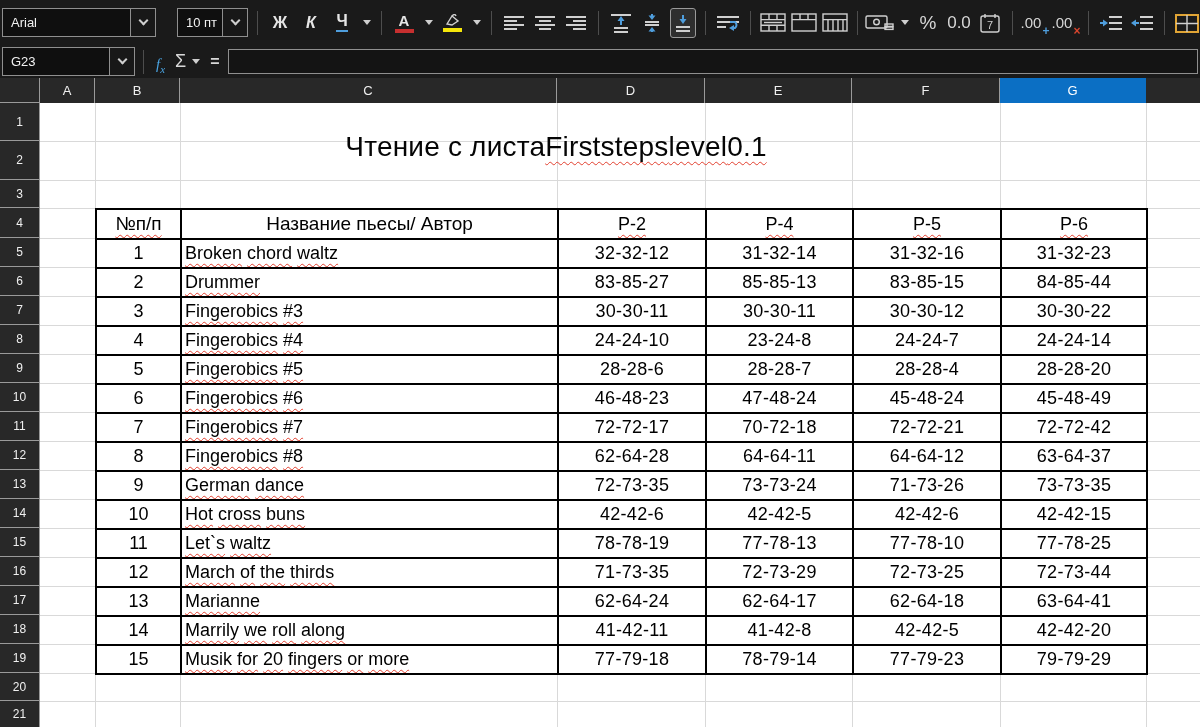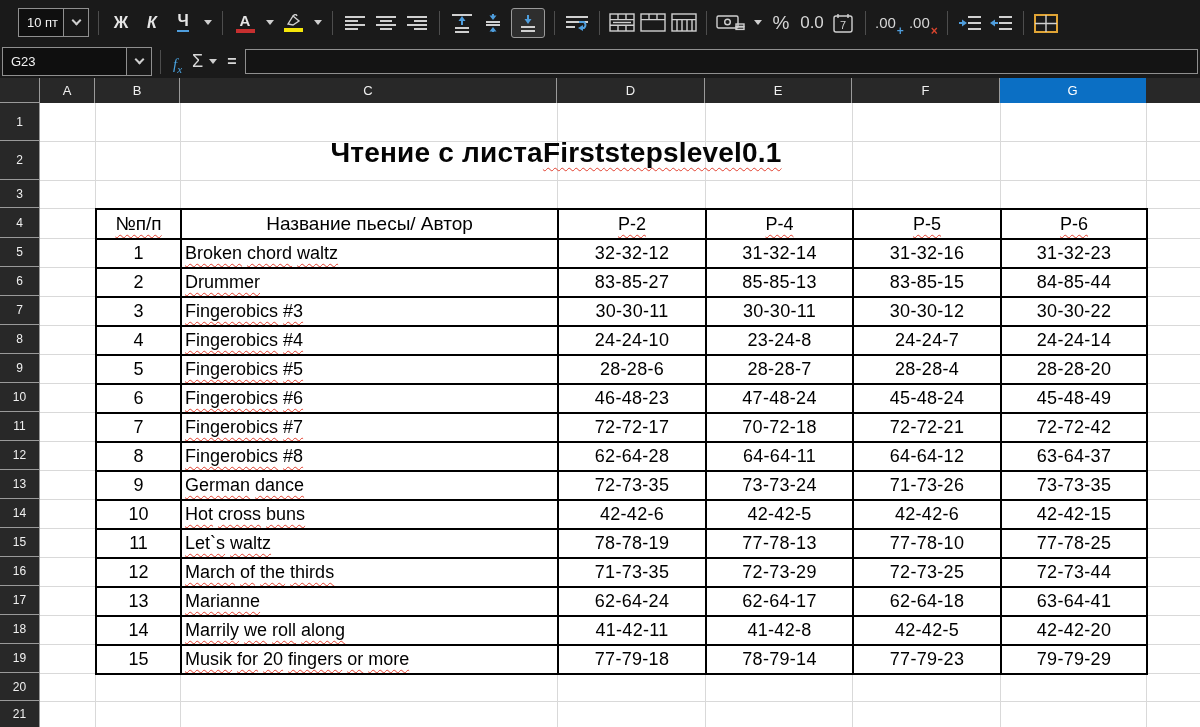--- a/index.html
+++ b/index.html
@@ -63,23 +63,23 @@
   .colh.filler { border-right: none; }
   .rowheads { position: absolute; left: 0; top: 103px; width: 40px; height: 624px;
     background: #282828; border-right: 1px solid #9a9a9a; }
   .rowh { width: 39px; display: flex; align-items: center; justify-content: center;
     color: #f0f0f0; font-size: 12px; border-bottom: 1px solid #9a9a9a; }
   .gridarea { position: absolute; left: 40px; top: 103px; width: 1160px; height: 624px; background: #fff; }
   .vline { position: absolute; width: 1px; background: #d9d9d9; top: 103px; height: 624px; }
   .hline { position: absolute; height: 1px; background: #d9d9d9; left: 40px; width: 1160px; }
   
   .wtitle {
-    position: absolute; left: 180px; top: 132px; width: 752px; height: 37px;
+    position: absolute; left: 180px; top: 126px; width: 752px; height: 37px;
     display: flex; align-items: flex-end; justify-content: center;
-    font-size: 28px; font-weight: 700; color: #050505; white-space: pre; letter-spacing: 0.2px;
+    font-size: 28px; font-weight: 400; color: #050505; white-space: pre; letter-spacing: 0.2px;
   }
   .sq { text-decoration: underline; text-decoration-style: wavy; text-decoration-color: #e2402f;
     text-decoration-thickness: 1px; text-decoration-skip-ink: none; text-underline-offset: 4px; }
   .wtitle .sq { text-underline-offset: 5px; }
   table.main { position: absolute; left: 95px; top: 208px; width: 1051px;
     border-collapse: collapse; table-layout: fixed; border-radius: 14px; }
   table.main td, table.main th { border: 2px solid #000; color: #000; overflow: hidden;
     vertical-align: middle; padding: 0; font-weight: 400; }
   table.main thead tr { height: 30px; }
   table.main tbody tr { height: 29px; }
@@ -88,20 +88,26 @@
   .c-num { text-align: center; font-size: 18px; }
   .c-name { text-align: left; font-size: 18px; padding-left: 3px !important; }
   .c-code { text-align: center; font-size: 18px; letter-spacing: 0.3px; }
 </style>
 </head>
 <body>
 
 <div id="app">
 
   <div class="toolbar">
+    <div class="combo" style="width:231px">
+      <span class="txt">Arial</span>
+      <span class="dd">
+          <span class="chev"></span>
+        </span>
+    </div>
     <div class="combo" style="width:71px;margin-left:16px">
       <span class="txt">10 пт</span>
       <span class="dd">
           <span class="chev"></span>
         </span>
     </div>
     <span class="sep"></span>
 
     <span class="tbtn bold-g">
         <span>Ж</span>
@@ -261,21 +267,21 @@
     <span class="sep"></span>
     <span class="tbtn">
       <svg class="ic" width="24" height="20">
         <rect x="1" y="2" width="22" height="17" stroke="#e0a435" stroke-width="2" fill="none"></rect>
         <path class="g1" d="M12,2 V19 M1,10.5 H23"></path>
         </svg>
       </span>
   </div>
 
   <div class="fbar">
-    <div class="combo" style="width:150px">
+    <div class="combo" style="width:133px">
       <span class="txt">G23</span>
       <span class="dd">
           <span class="chev"></span>
         </span>
     </div>
     <span class="sep" style="margin:0 2px 0 8px"></span>
     <span class="fx"><span>f</span><sub>x</sub></span>
     <span class="sigma">Σ</span>
     <span class="dda" style="margin:0 2px"></span>
     <span class="eq">=</span>

